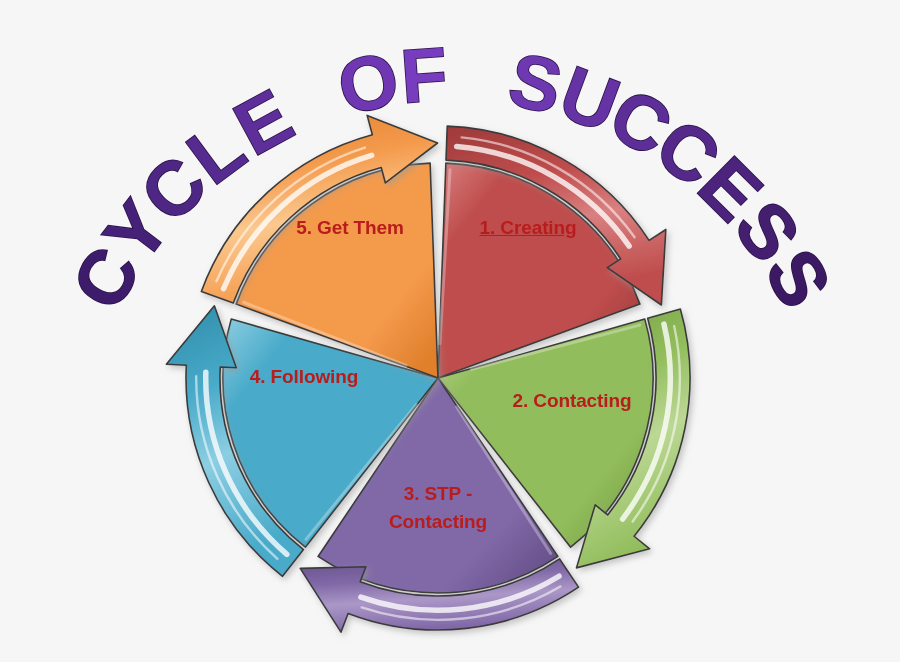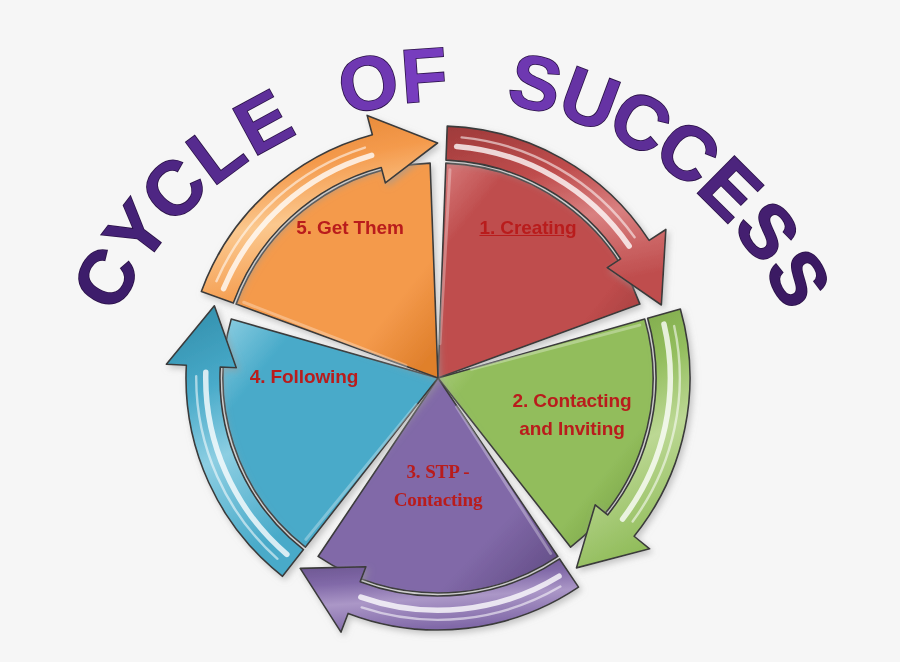--- a/index.html
+++ b/index.html
@@ -184,18 +184,18 @@
         <path d="M 282.51,576.31 A 252 252 0 0 1 186.32,365.25 L 166.35,364.24 L 214.38,305.77 L 236.26,367.78 L 220.28,366.97 A 218 218 0 0 0 303.49,549.55 Z" fill="url(#ga3)" stroke="#3b3b3b" stroke-width="1.6" stroke-linejoin="round" filter="url(#dropsh)"></path>
         <path d="M 286.84,554.36 A 232.28 232.28 0 0 1 205.79,372.32" fill="none" stroke="#ffffff" stroke-width="5.5" stroke-linecap="round" opacity="0.78"></path>
         <path d="M 277.46,558.82 A 241.8 241.8 0 0 1 196.21,376.31" fill="none" stroke="#ffffff" stroke-width="2.4" stroke-linecap="round" opacity="0.55"></path>
         <path d="M 201.35,291.40 A 252 252 0 0 1 372.35,134.70 L 367.14,115.39 L 437.59,143.00 L 385.38,182.97 L 381.21,167.53 A 218 218 0 0 0 233.28,303.08 Z" fill="url(#ga4)" stroke="#3b3b3b" stroke-width="1.6" stroke-linejoin="round" filter="url(#dropsh)"></path>
         <path d="M 223.56,288.74 A 232.28 232.28 0 0 1 371.64,155.40" fill="none" stroke="#ffffff" stroke-width="5.5" stroke-linecap="round" opacity="0.78"></path>
         <path d="M 216.42,281.20 A 241.8 241.8 0 0 1 364.89,147.52" fill="none" stroke="#ffffff" stroke-width="2.4" stroke-linecap="round" opacity="0.55"></path>
       </g>
   </svg>
   <div id="labels">
       <div class="seg-label" style="left: 418px; top: 214px; width: 220px; text-decoration: underline;"><div>1. Creating</div></div>
-      <div class="seg-label" style="left: 462px; top: 354px; width: 220px; margin-top: 33px;"><div>2. Contacting</div><div>and Inviting</div></div>
-      <div class="seg-label" style="left: 328px; top: 458px; width: 220px; font-family: Liberation Serif, serif;"><div>3. STP -</div><div>Contacting</div></div>
+      <div class="seg-label" style="left: 462px; top: 354px; width: 220px; margin-top: 33px;"><div>2. Contacting</div></div>
+      <div class="seg-label" style="left: 328px; top: 480px; width: 220px;"><div>3. STP -</div><div>Contacting</div></div>
       <div class="seg-label" style="left: 194px; top: 363px; width: 220px;"><div>4. Following</div></div>
       <div class="seg-label" style="left: 240px; top: 214px; width: 220px;"><div>5. Get Them</div></div>
     </div>
 </div>
 
 </body></html>

